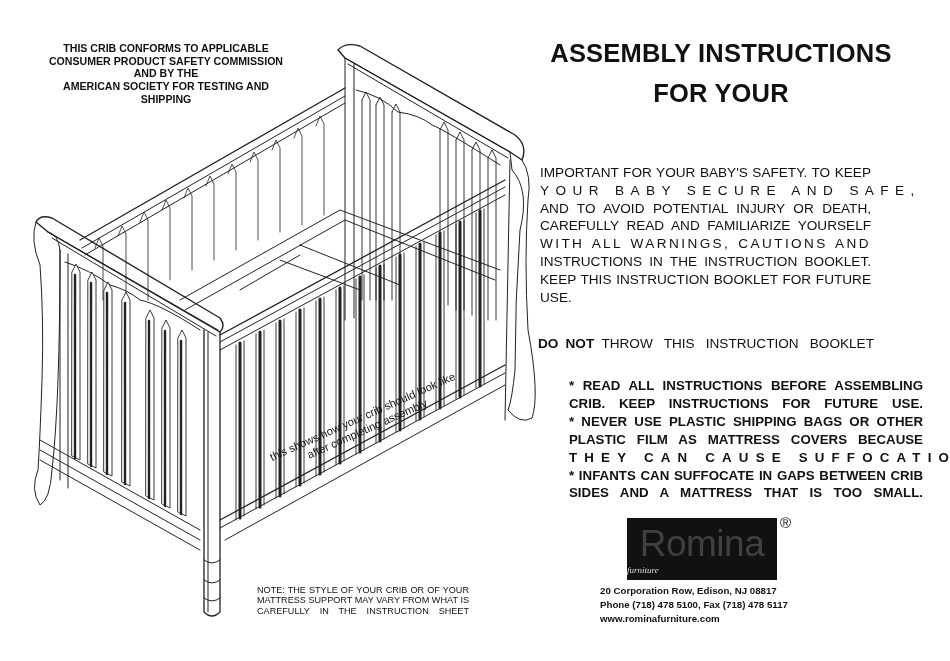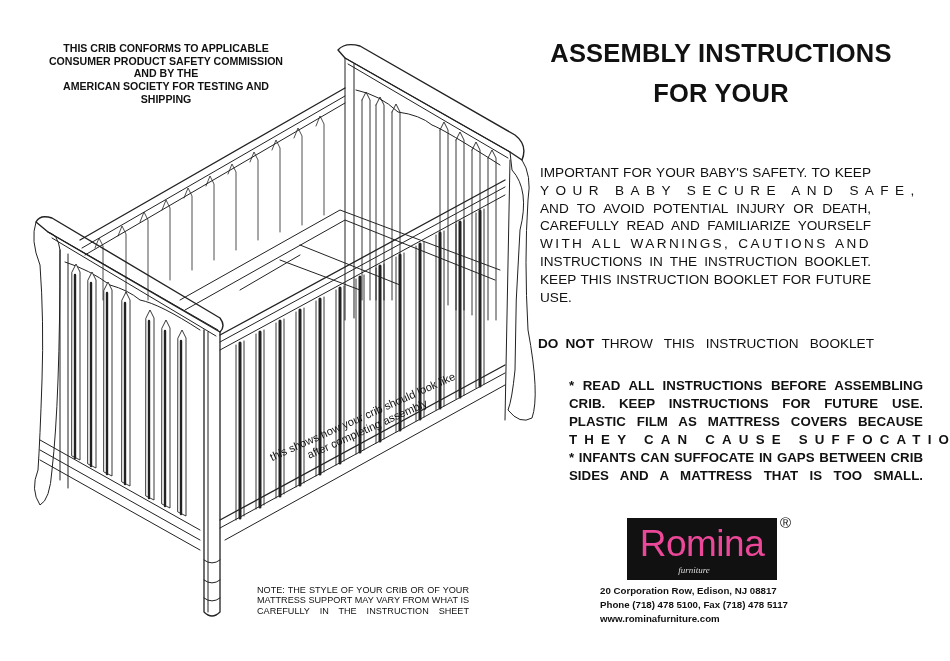--- a/index.html
+++ b/index.html
@@ -11,22 +11,22 @@
     #title div { white-space: nowrap; }
     #warning { left: 540px; top: 164px; width: 331px; font-size: 13.6px; line-height: 17.8px; }
     #warning .line { display: block; text-align: justify; text-align-last: justify; white-space: nowrap; }
     #warning .line.last { text-align-last: left; }
     #warning .lbl { font-weight: bold; font-size: 15px; }
     #donot { left: 538px; top: 335px; width: 336px; font-size: 13.6px; line-height: 17px; text-align-last: justify; text-align: justify; }
     #donot b { font-weight: bold; }
     #bullets { left: 569px; top: 377px; width: 354px; font-weight: bold; font-size: 13.3px; line-height: 17.9px; }
     #bullets .line { display: block; text-align: justify; text-align-last: justify; white-space: nowrap; }
     #logo-box { left: 627px; top: 518px; width: 150px; height: 62px; background: #111; }
-    #logo-word { left: 627px; top: 524px; width: 150px; text-align: center; color: #ec4899; font-size: 37px; line-height: 40px; letter-spacing: -0.5px; }
-    #logo-sub { left: 627px; top: 565px; width: 134px; text-align: center; color: #ddd; font-family: "Liberation Serif", serif; font-style: italic; font-size: 9px; }
+    #logo-word { left: 627px; top: 524px; width: 150px; text-align: center; color: #404040; font-size: 37px; line-height: 40px; letter-spacing: -0.5px; }
+    #logo-sub { left: 627px; top: 565px; width: 134px; text-align: left; color: #ddd; font-family: "Liberation Serif", serif; font-style: italic; font-size: 9px; }
     #reg { left: 780px; top: 514px; font-size: 15px; }
     #company { left: 600px; top: 584px; width: 220px; text-align: left; font-weight: bold; font-size: 9.7px; line-height: 14px; }
     #company div { white-space: nowrap; }
     #note { left: 257px; top: 585px; width: 212px; font-size: 9.1px; line-height: 10.4px; }
     #note .line { display: block; text-align: justify; text-align-last: justify; white-space: nowrap; }
     #caption { left: 268px; top: 452px; width: 200px; font-size: 11.2px; line-height: 13px; text-align: center; transform: rotate(-24deg); transform-origin: 0 0; }
     #caption div { white-space: nowrap; }
     #crib-svg { left: 0; top: 0; }
   </style>
 </head>
@@ -191,20 +191,21 @@
 </div>
 
 <div id="donot" class="abs">
   <b>DO NOT</b>
   <span style="word-spacing:4px;">THROW THIS INSTRUCTION BOOKLET</span>
 </div>
 
 <div id="bullets" class="abs">
   <span class="line">* READ ALL INSTRUCTIONS BEFORE ASSEMBLING</span>
   <span class="line">CRIB. KEEP INSTRUCTIONS FOR FUTURE USE.</span>
+  <span class="line">* NEVER USE PLASTIC SHIPPING BAGS OR OTHER</span>
   <span class="line">PLASTIC FILM AS MATTRESS COVERS BECAUSE</span>
   <span class="line" style="letter-spacing:7.2px;">THEY CAN CAUSE SUFFOCATION.</span>
   <span class="line">* INFANTS CAN SUFFOCATE IN GAPS BETWEEN CRIB</span>
   <span class="line">SIDES AND A MATTRESS THAT IS TOO SMALL.</span>
 </div>
 
 <div id="caption" class="abs">
   <div>this shows how your crib should look like</div>
   <div>after completing assembly</div>
 </div>

